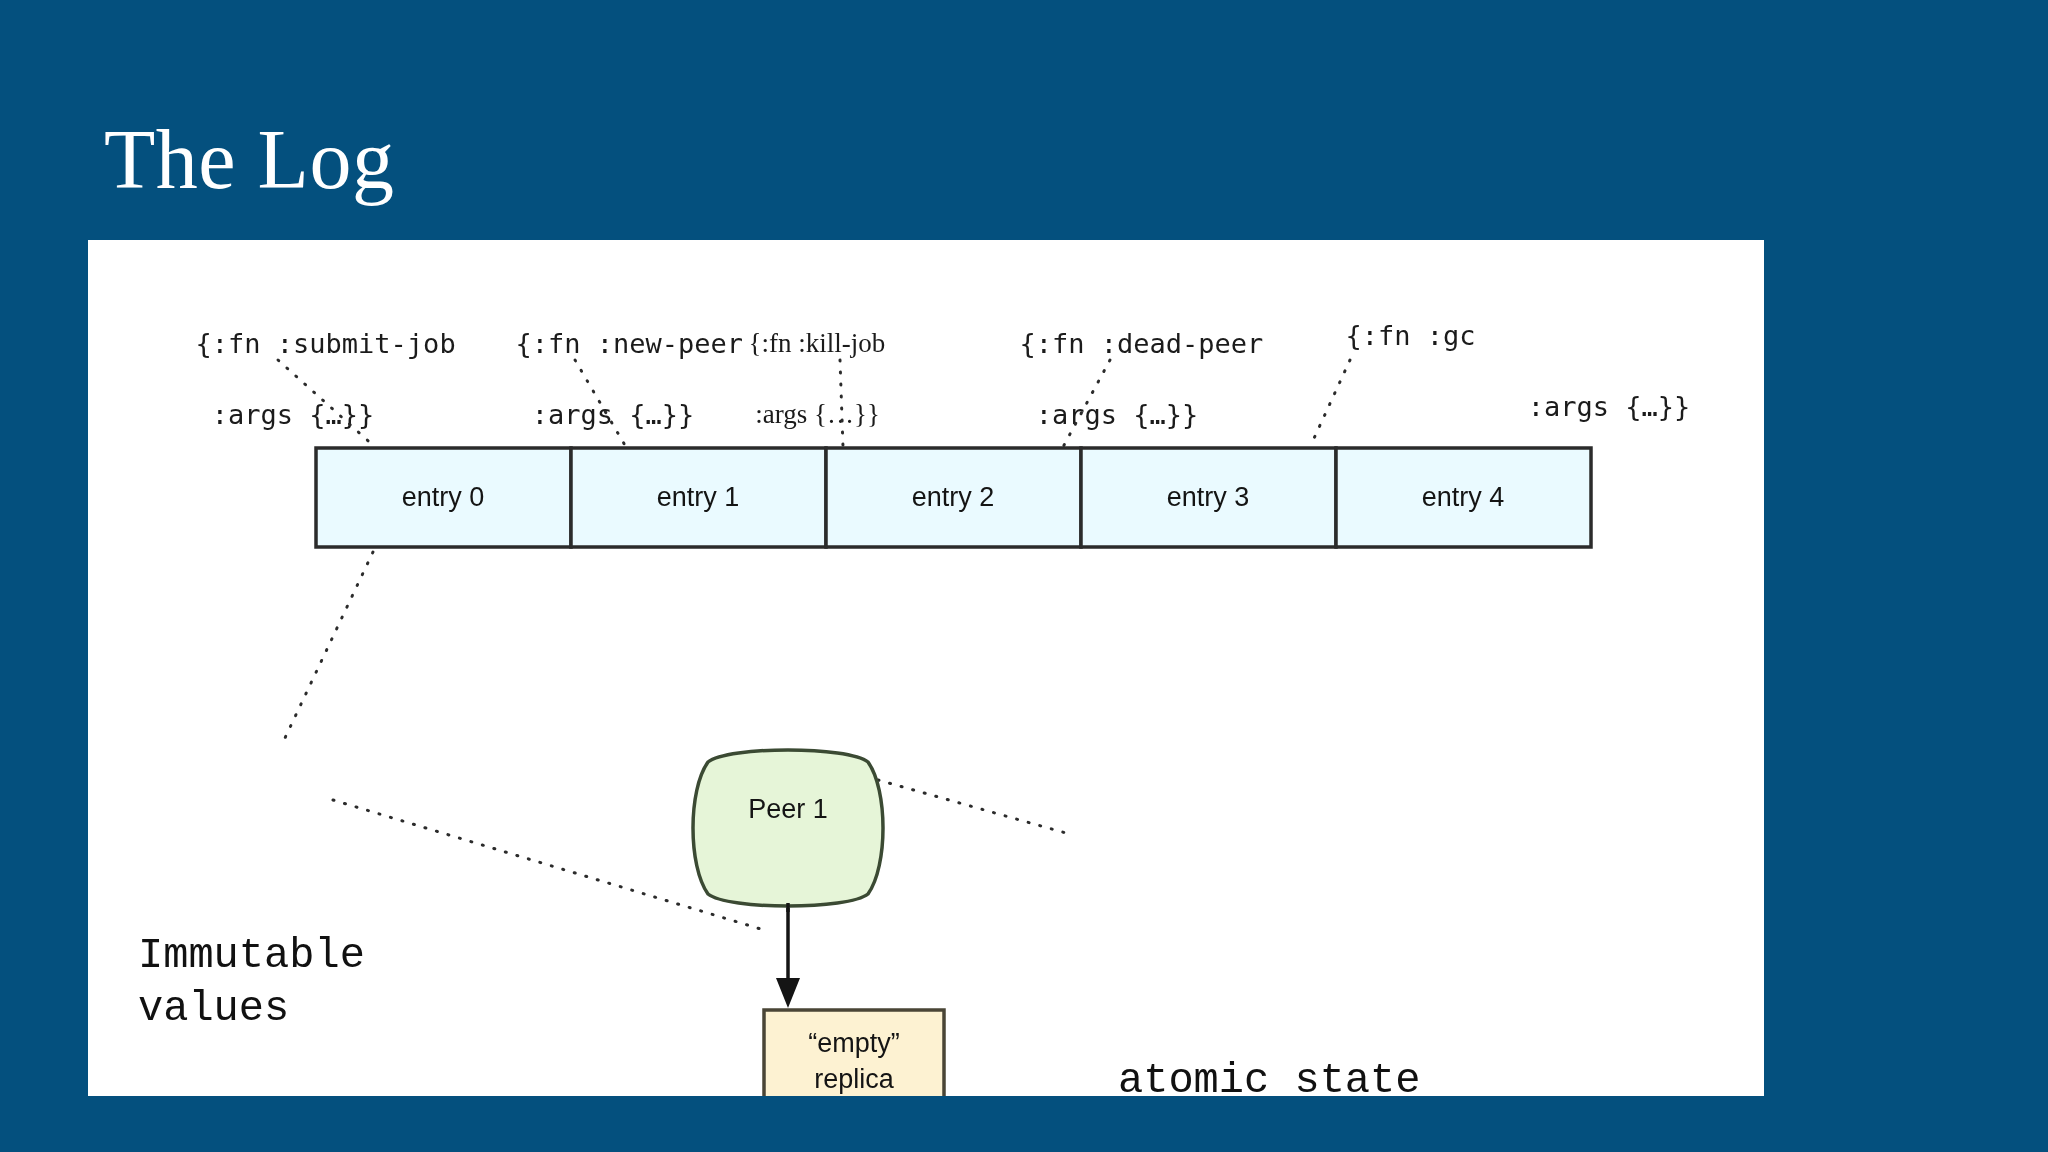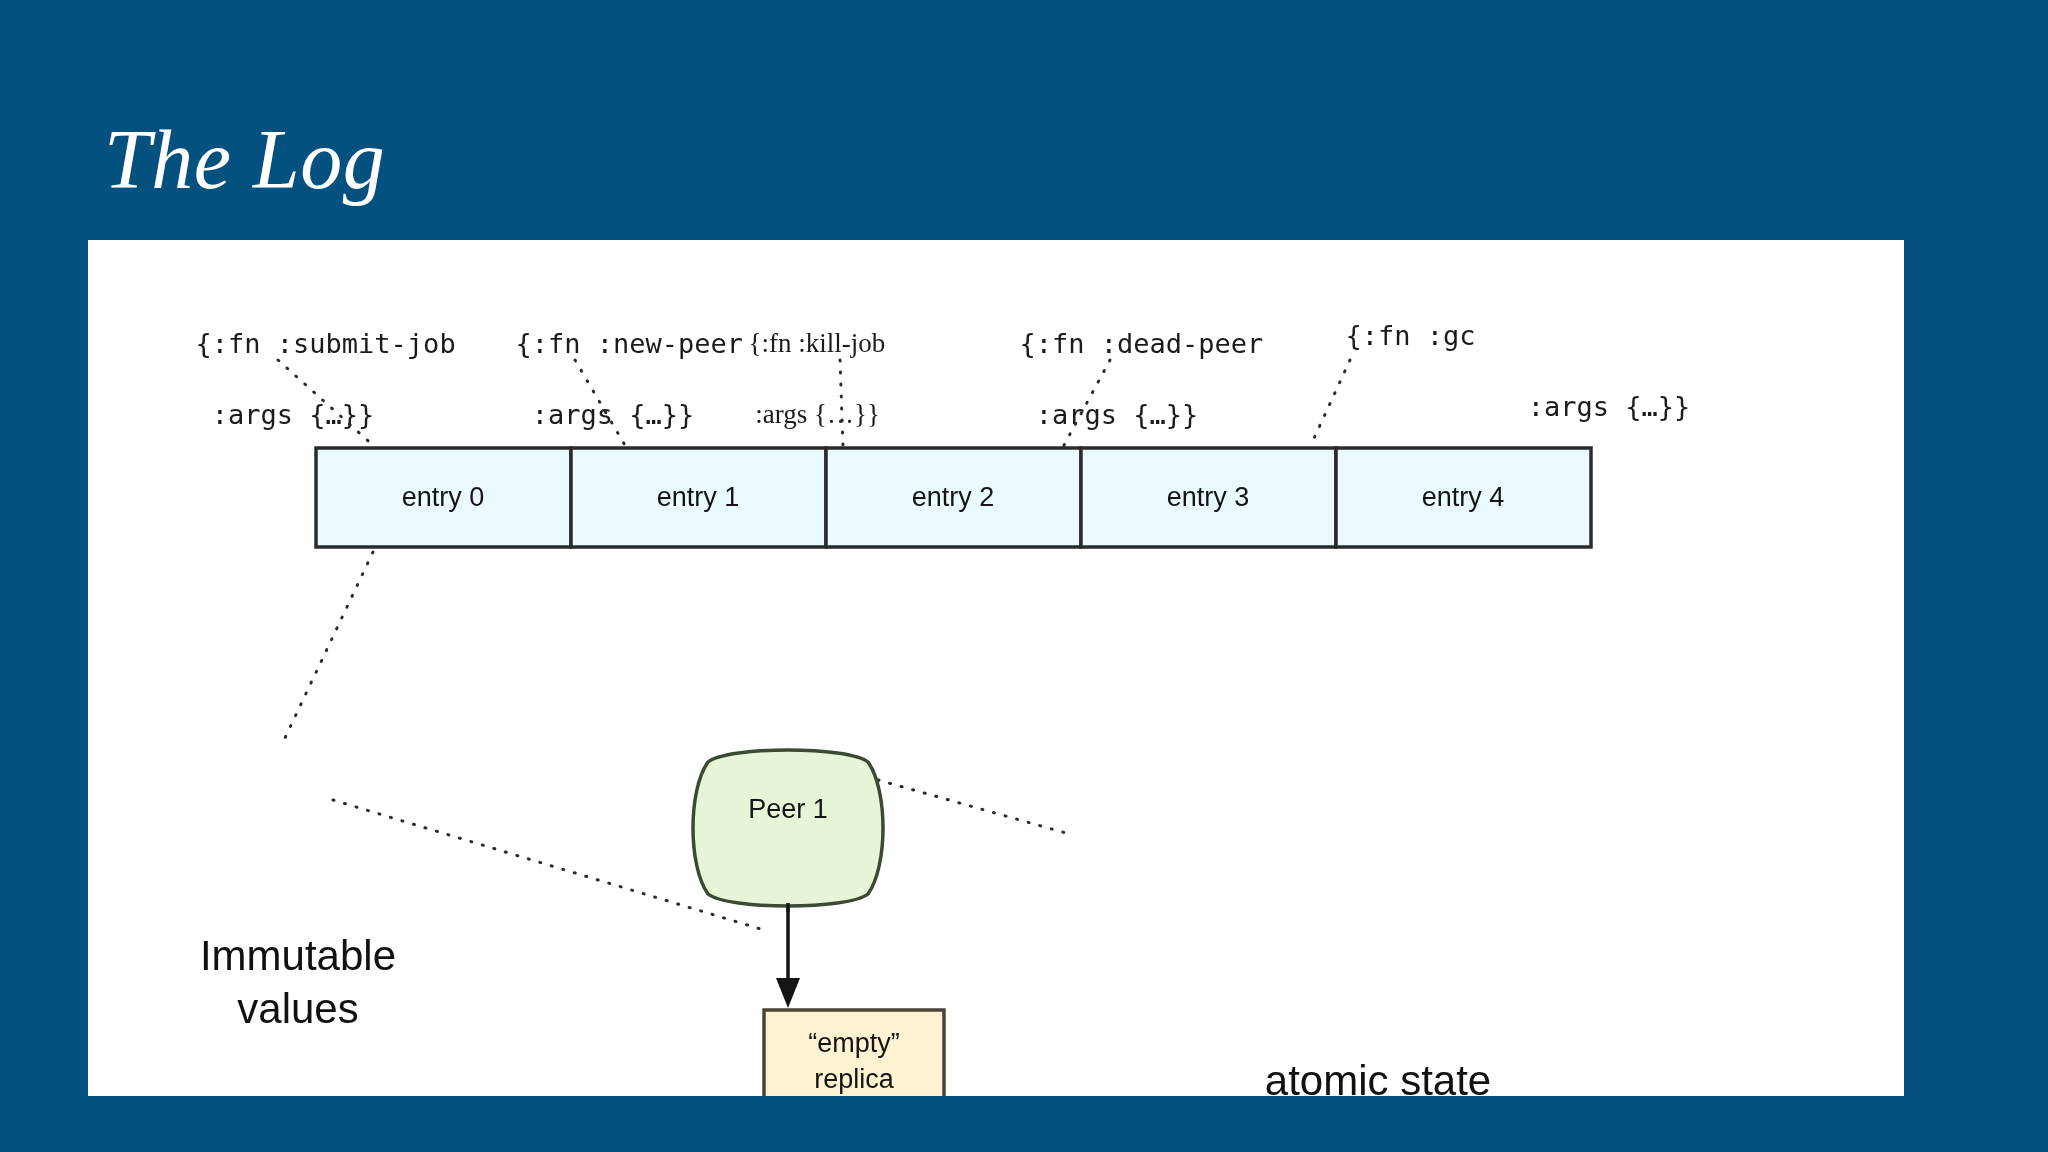--- a/index.html
+++ b/index.html
@@ -24,28 +24,27 @@
   #slide-title {
     position: absolute;
     left: 104px;
     top: 118px;
     font-family: "Liberation Serif", serif;
     font-size: 84px;
     line-height: 1;
     color: #ffffff;
     letter-spacing: 0.5px;
     white-space: nowrap;
-    font-style: italic;
   }
 
   #figure-panel {
     position: absolute;
     left: 88px;
     top: 240px;
-    width: 1816px;
+    width: 1676px;
     height: 856px;
     background: #ffffff;
     overflow: hidden;
   }
 
   
   #figure-svg {
     position: absolute;
     left: 0;
     top: 0;
@@ -71,23 +70,22 @@
   }
 
   .node-label {
     font-family: "Liberation Sans", sans-serif;
     font-size: 27px;
     fill: #141414;
   }
 
   .annot-text {
     position: absolute;
-    font-family: Liberation Sans, sans-serif;
+    font-family: Liberation Mono, monospace;
     color: #111111;
-    text-align: center;
     line-height: 1.26;
     white-space: pre-line;
   }
 
   #immutable-values-label {
     left: 50px;
     top: 690px;
     width: 320px;
     font-size: 42px;
   }

